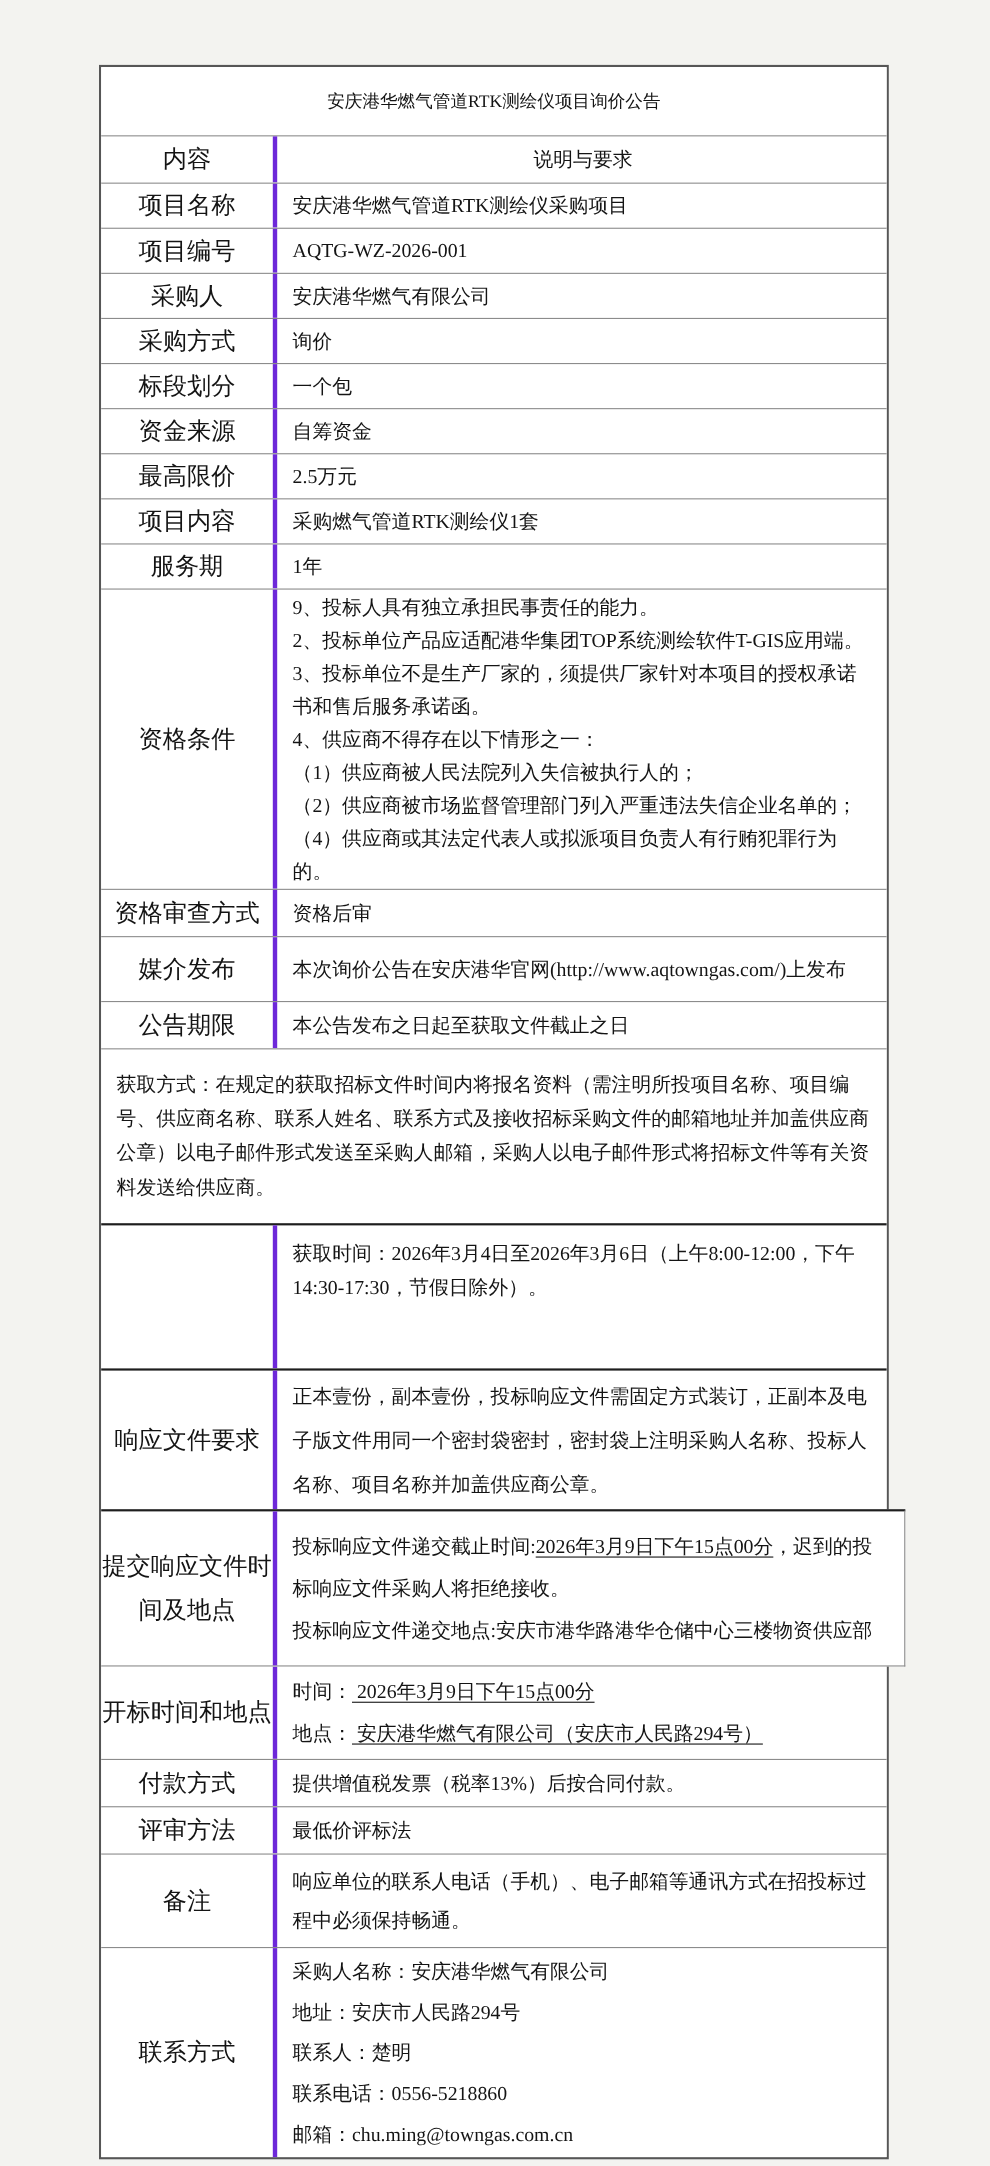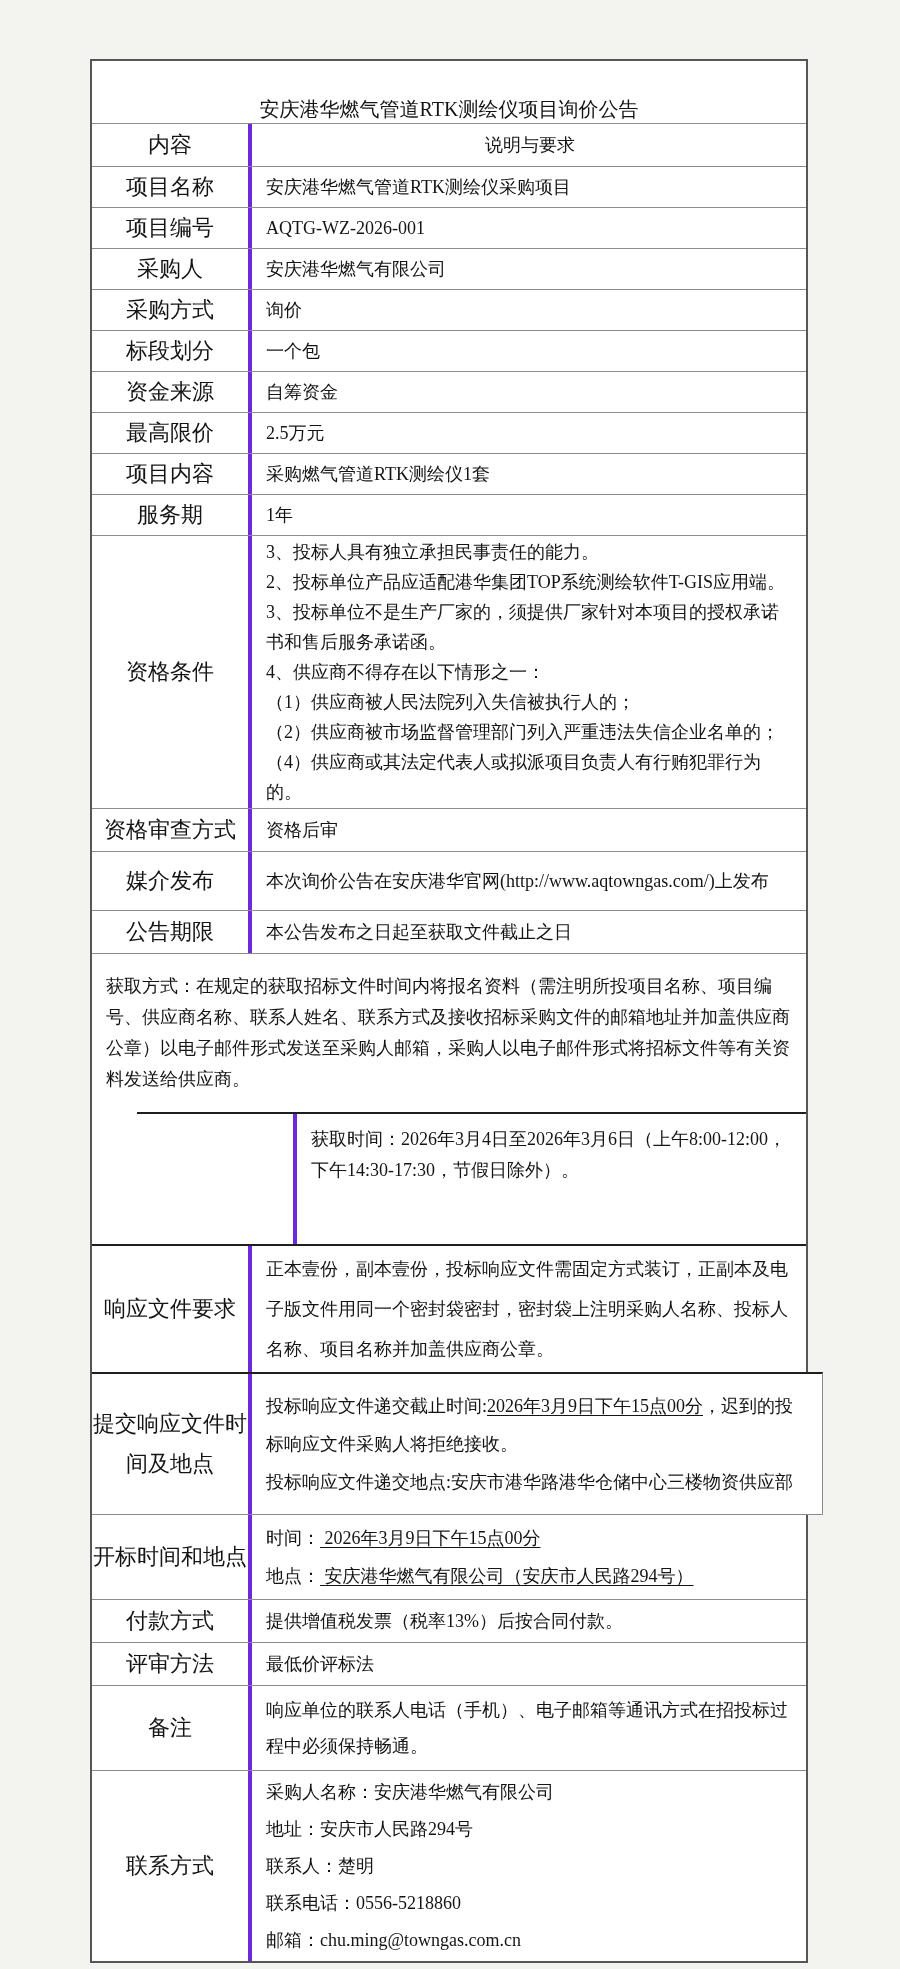--- a/index.html
+++ b/index.html
@@ -35,29 +35,29 @@
   .td-c.center-h{align-items:center;}
   .line{margin:0;padding:0;}
   .lh30{line-height:30px;}
   .lh31{line-height:31px;}
   .lh36{line-height:36px;}
   .lh37{line-height:37px;}
   .lh38{line-height:38px;}
   .lh40{line-height:40px;}
   .u{text-decoration:underline;text-underline-offset:3px;}
   
-  .r-title{height:62px;align-items:flex-end;justify-content:center;font-size:20px;}
+  .r-title{height:62px;align-items:center;justify-content:center;font-size:16px;}
   .r-head{height:42px;}
   .r-s{height:40px;}
   .r-qual{height:272px;}
   .r-review{height:42px;}
   .r-media{height:58px;}
   .r-period{height:42px;}
   .r-obtain{height:158px;}
-  .r-otime{height:130px;margin-left:45px;}
+  .r-otime{height:130px;}
   .r-resp{height:126px;}
   .r-submit{height:140px;margin-right:-17px;border-right:1px solid #8c8c8c;z-index:2;border-bottom:1px solid #8c8c8c;}
   .r-open{height:84px;border-top:none;}
   .r-pay{height:42px;}
   .r-eval{height:42px;}
   .r-note{height:84px;}
   .r-contact{height:190px;}
   .label2{line-height:40px;}
 </style>
 </head>
@@ -135,21 +135,21 @@
   <div class="tr r-s">
     <div class="td-l">服务期</div>
     <div class="td-c">
         <div class="line">1年</div>
       </div>
   </div>
 
   <div class="tr r-qual">
     <div class="td-l">资格条件</div>
     <div class="td-c">
-      <div class="line lh30">3、投标人具有独立承担民事责任的能力。</div>
+      <div class="line lh30">9、投标人具有独立承担民事责任的能力。</div>
       <div class="line lh30">2、投标单位产品应适配港华集团TOP系统测绘软件T-GIS应用端。</div>
       <div class="line lh30">3、投标单位不是生产厂家的，须提供厂家针对本项目的授权承诺书和售后服务承诺函。</div>
       <div class="line lh30">4、供应商不得存在以下情形之一：</div>
       <div class="line lh30">（1）供应商被人民法院列入失信被执行人的；</div>
       <div class="line lh30">（2）供应商被市场监督管理部门列入严重违法失信企业名单的；</div>
       <div class="line lh30">（4）供应商或其法定代表人或拟派项目负责人有行贿犯罪行为的。</div>
     </div>
   </div>
 
   <div class="tr r-review">

